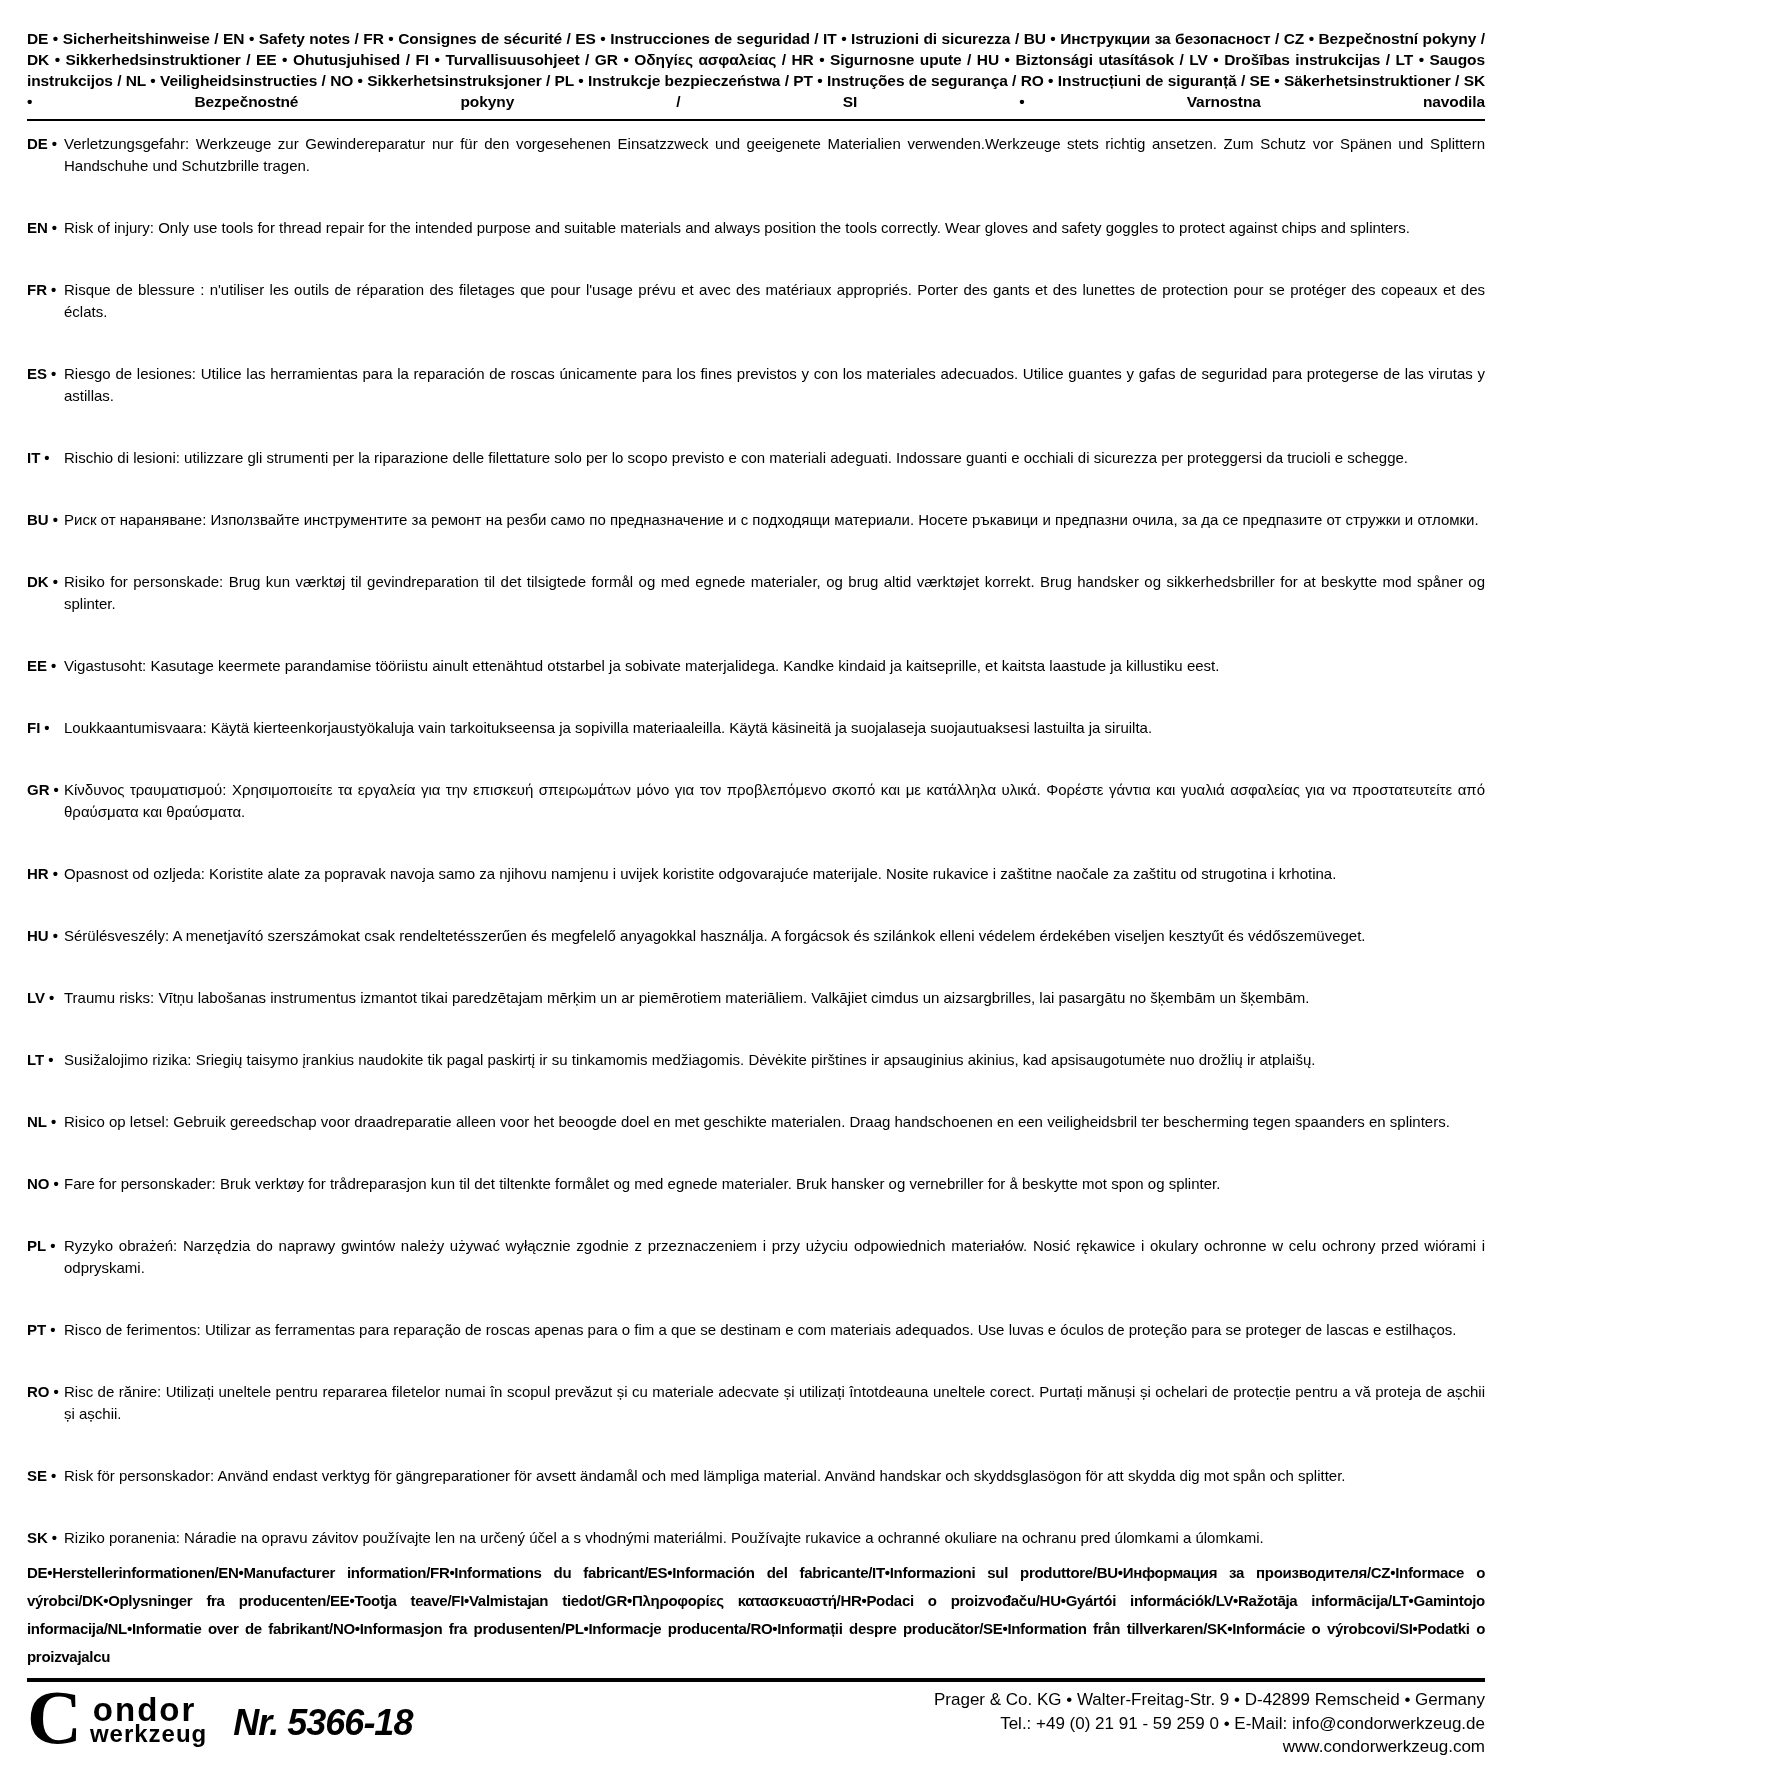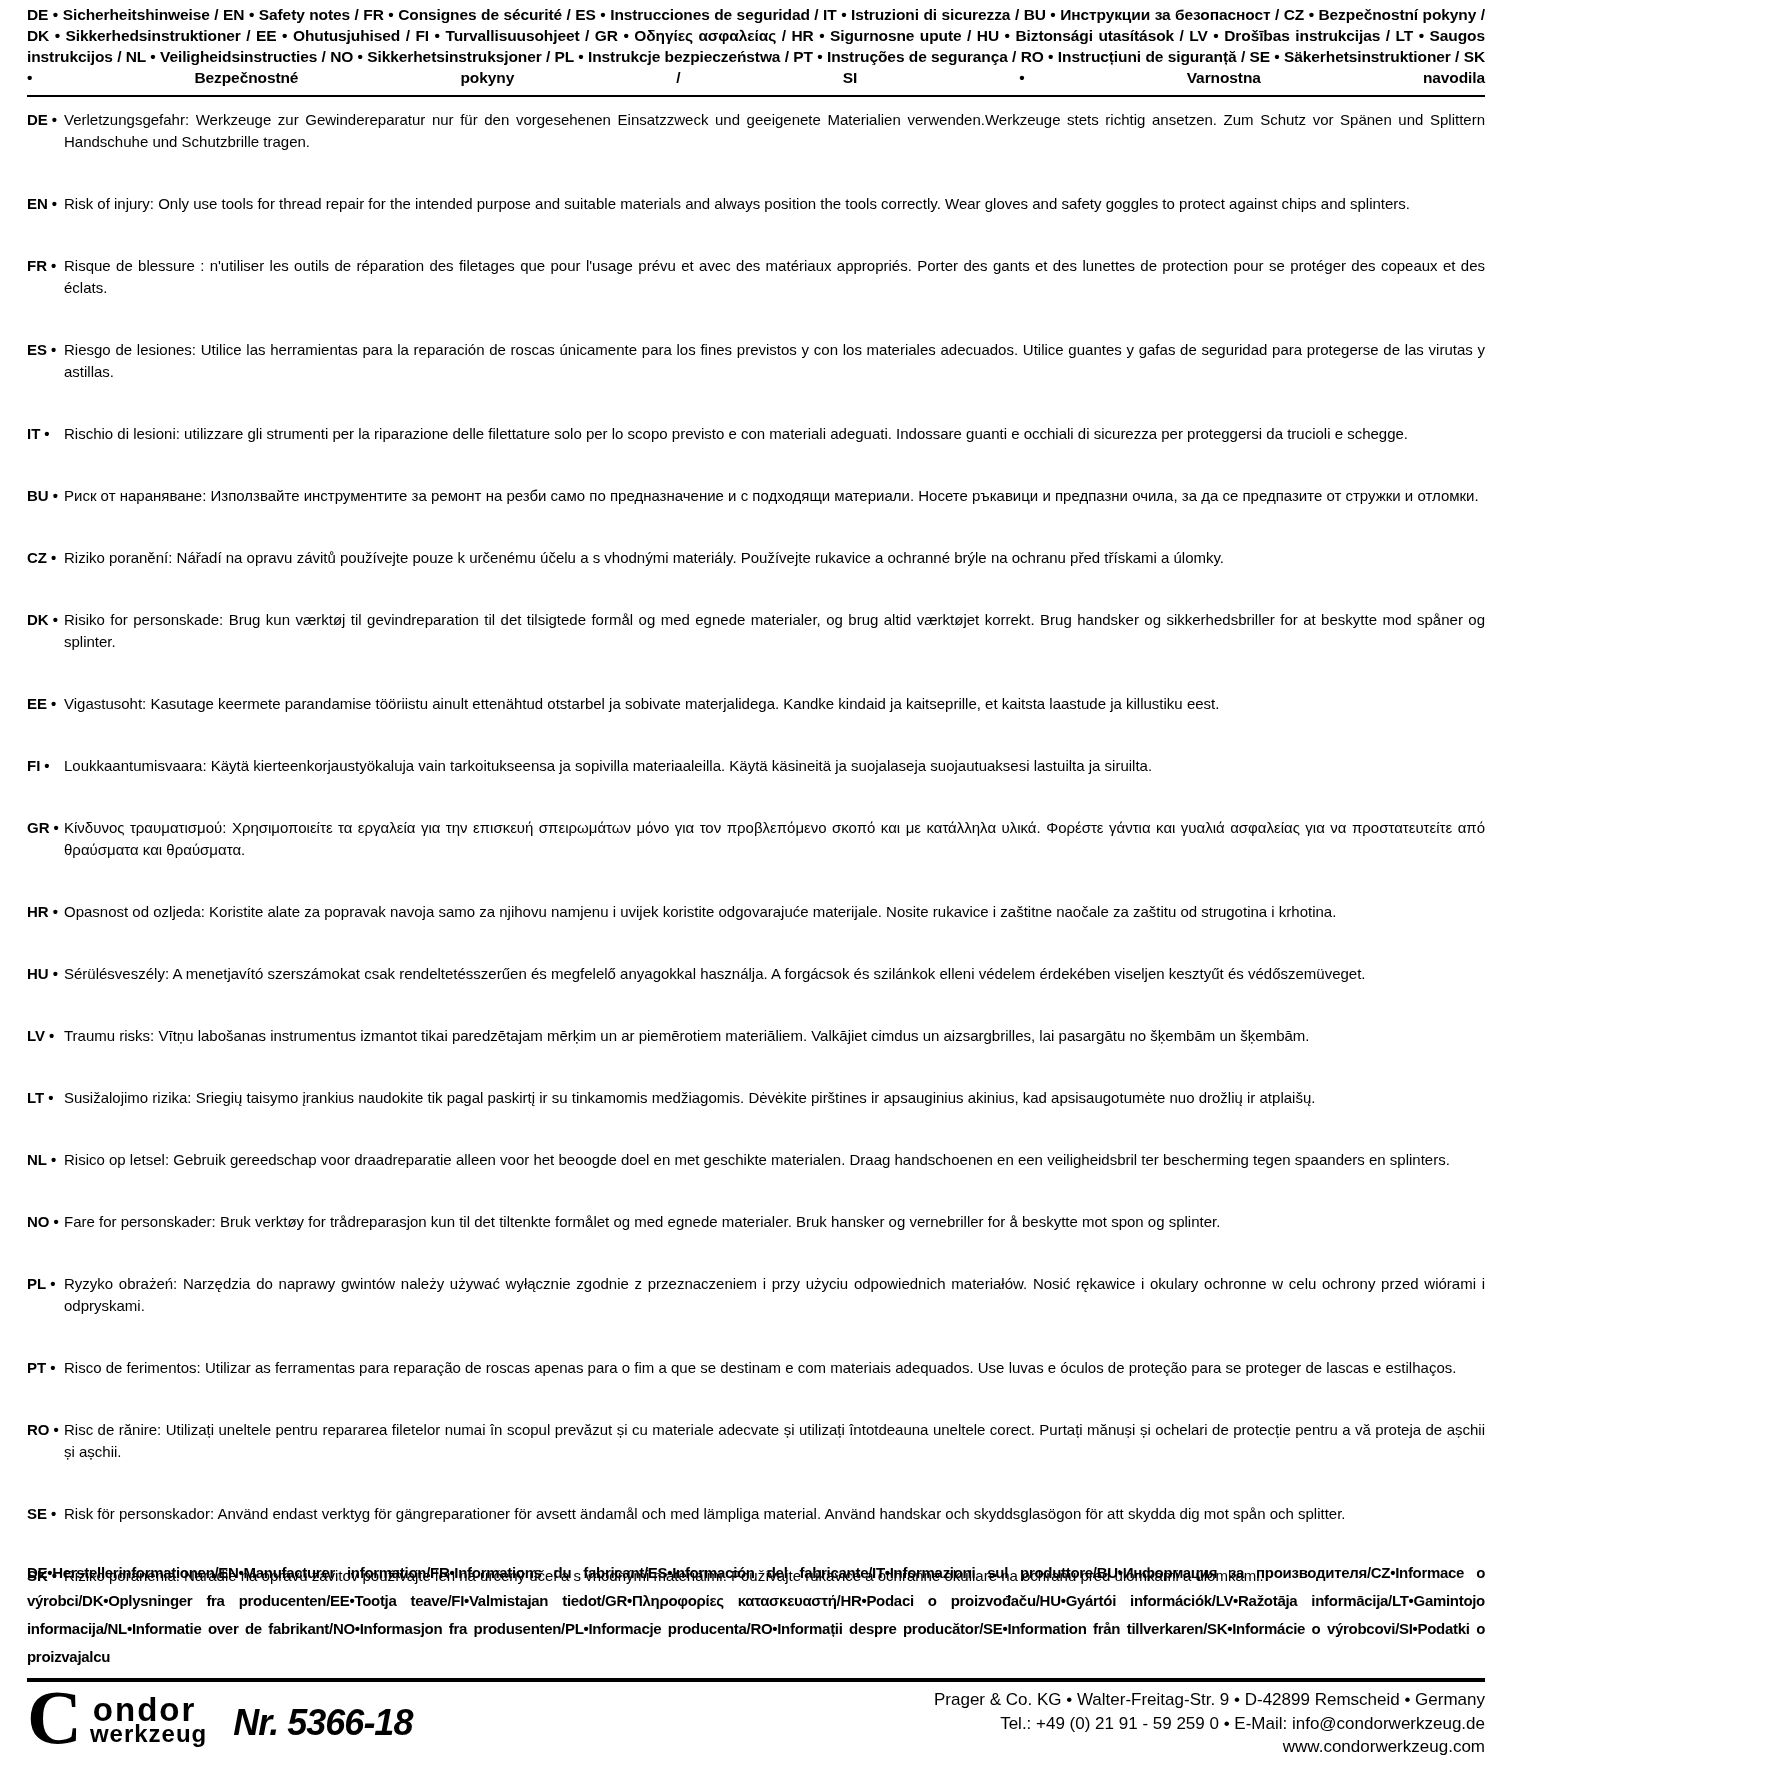--- a/index.html
+++ b/index.html
@@ -7,21 +7,21 @@
     padding: 0;
     background: #ffffff;
     color: #000000;
     font-family: "Liberation Sans", sans-serif;
   }
   .page {
     position: relative;
     width: 1512px;
     height: 1772px;
     box-sizing: border-box;
-    padding: 4px 27px 0 27px;
+    padding: 28px 27px 0 27px;
     overflow: hidden;
     background: #ffffff;
   }
   .lang-header {
     font-weight: bold;
     font-size: 15.5px;
     line-height: 21px;
     text-align: justify;
     text-align-last: justify;
     letter-spacing: -0.1px;
@@ -168,24 +168,20 @@
     <div class="entry">
       <span class="entry-label"><span>IT</span><span class="bullet">•</span></span>
       <span class="entry-text">Rischio di lesioni: utilizzare gli strumenti per la riparazione delle filettature solo per lo scopo previsto e con materiali adeguati. Indossare guanti e occhiali di sicurezza per proteggersi da trucioli e schegge.</span>
     </div>
 
     <div class="entry">
       <span class="entry-label"><span>BU</span><span class="bullet">•</span></span>
       <span class="entry-text">Риск от нараняване: Използвайте инструментите за ремонт на резби само по предназначение и с подходящи материали. Носете ръкавици и предпазни очила, за да се предпазите от стружки и отломки.</span>
     </div>
 
-    <div class="entry">
-      <span class="entry-label"><span>CZ</span><span class="bullet">•</span></span>
-      <span class="entry-text">Riziko poranění: Nářadí na opravu závitů používejte pouze k určenému účelu a s vhodnými materiály. Používejte rukavice a ochranné brýle na ochranu před třískami a úlomky.</span>
-    </div>
 
     <div class="entry">
       <span class="entry-label"><span>DK</span><span class="bullet">•</span></span>
       <span class="entry-text">Risiko for personskade: Brug kun værktøj til gevindreparation til det tilsigtede formål og med egnede materialer, og brug altid værktøjet korrekt. Brug handsker og sikkerhedsbriller for at beskytte mod spåner og splinter.</span>
     </div>
 
     <div class="entry">
       <span class="entry-label"><span>EE</span><span class="bullet">•</span></span>
       <span class="entry-text">Vigastusoht: Kasutage keermete parandamise tööriistu ainult ettenähtud otstarbel ja sobivate materjalidega. Kandke kindaid ja kaitseprille, et kaitsta laastude ja killustiku eest.</span>
     </div>

